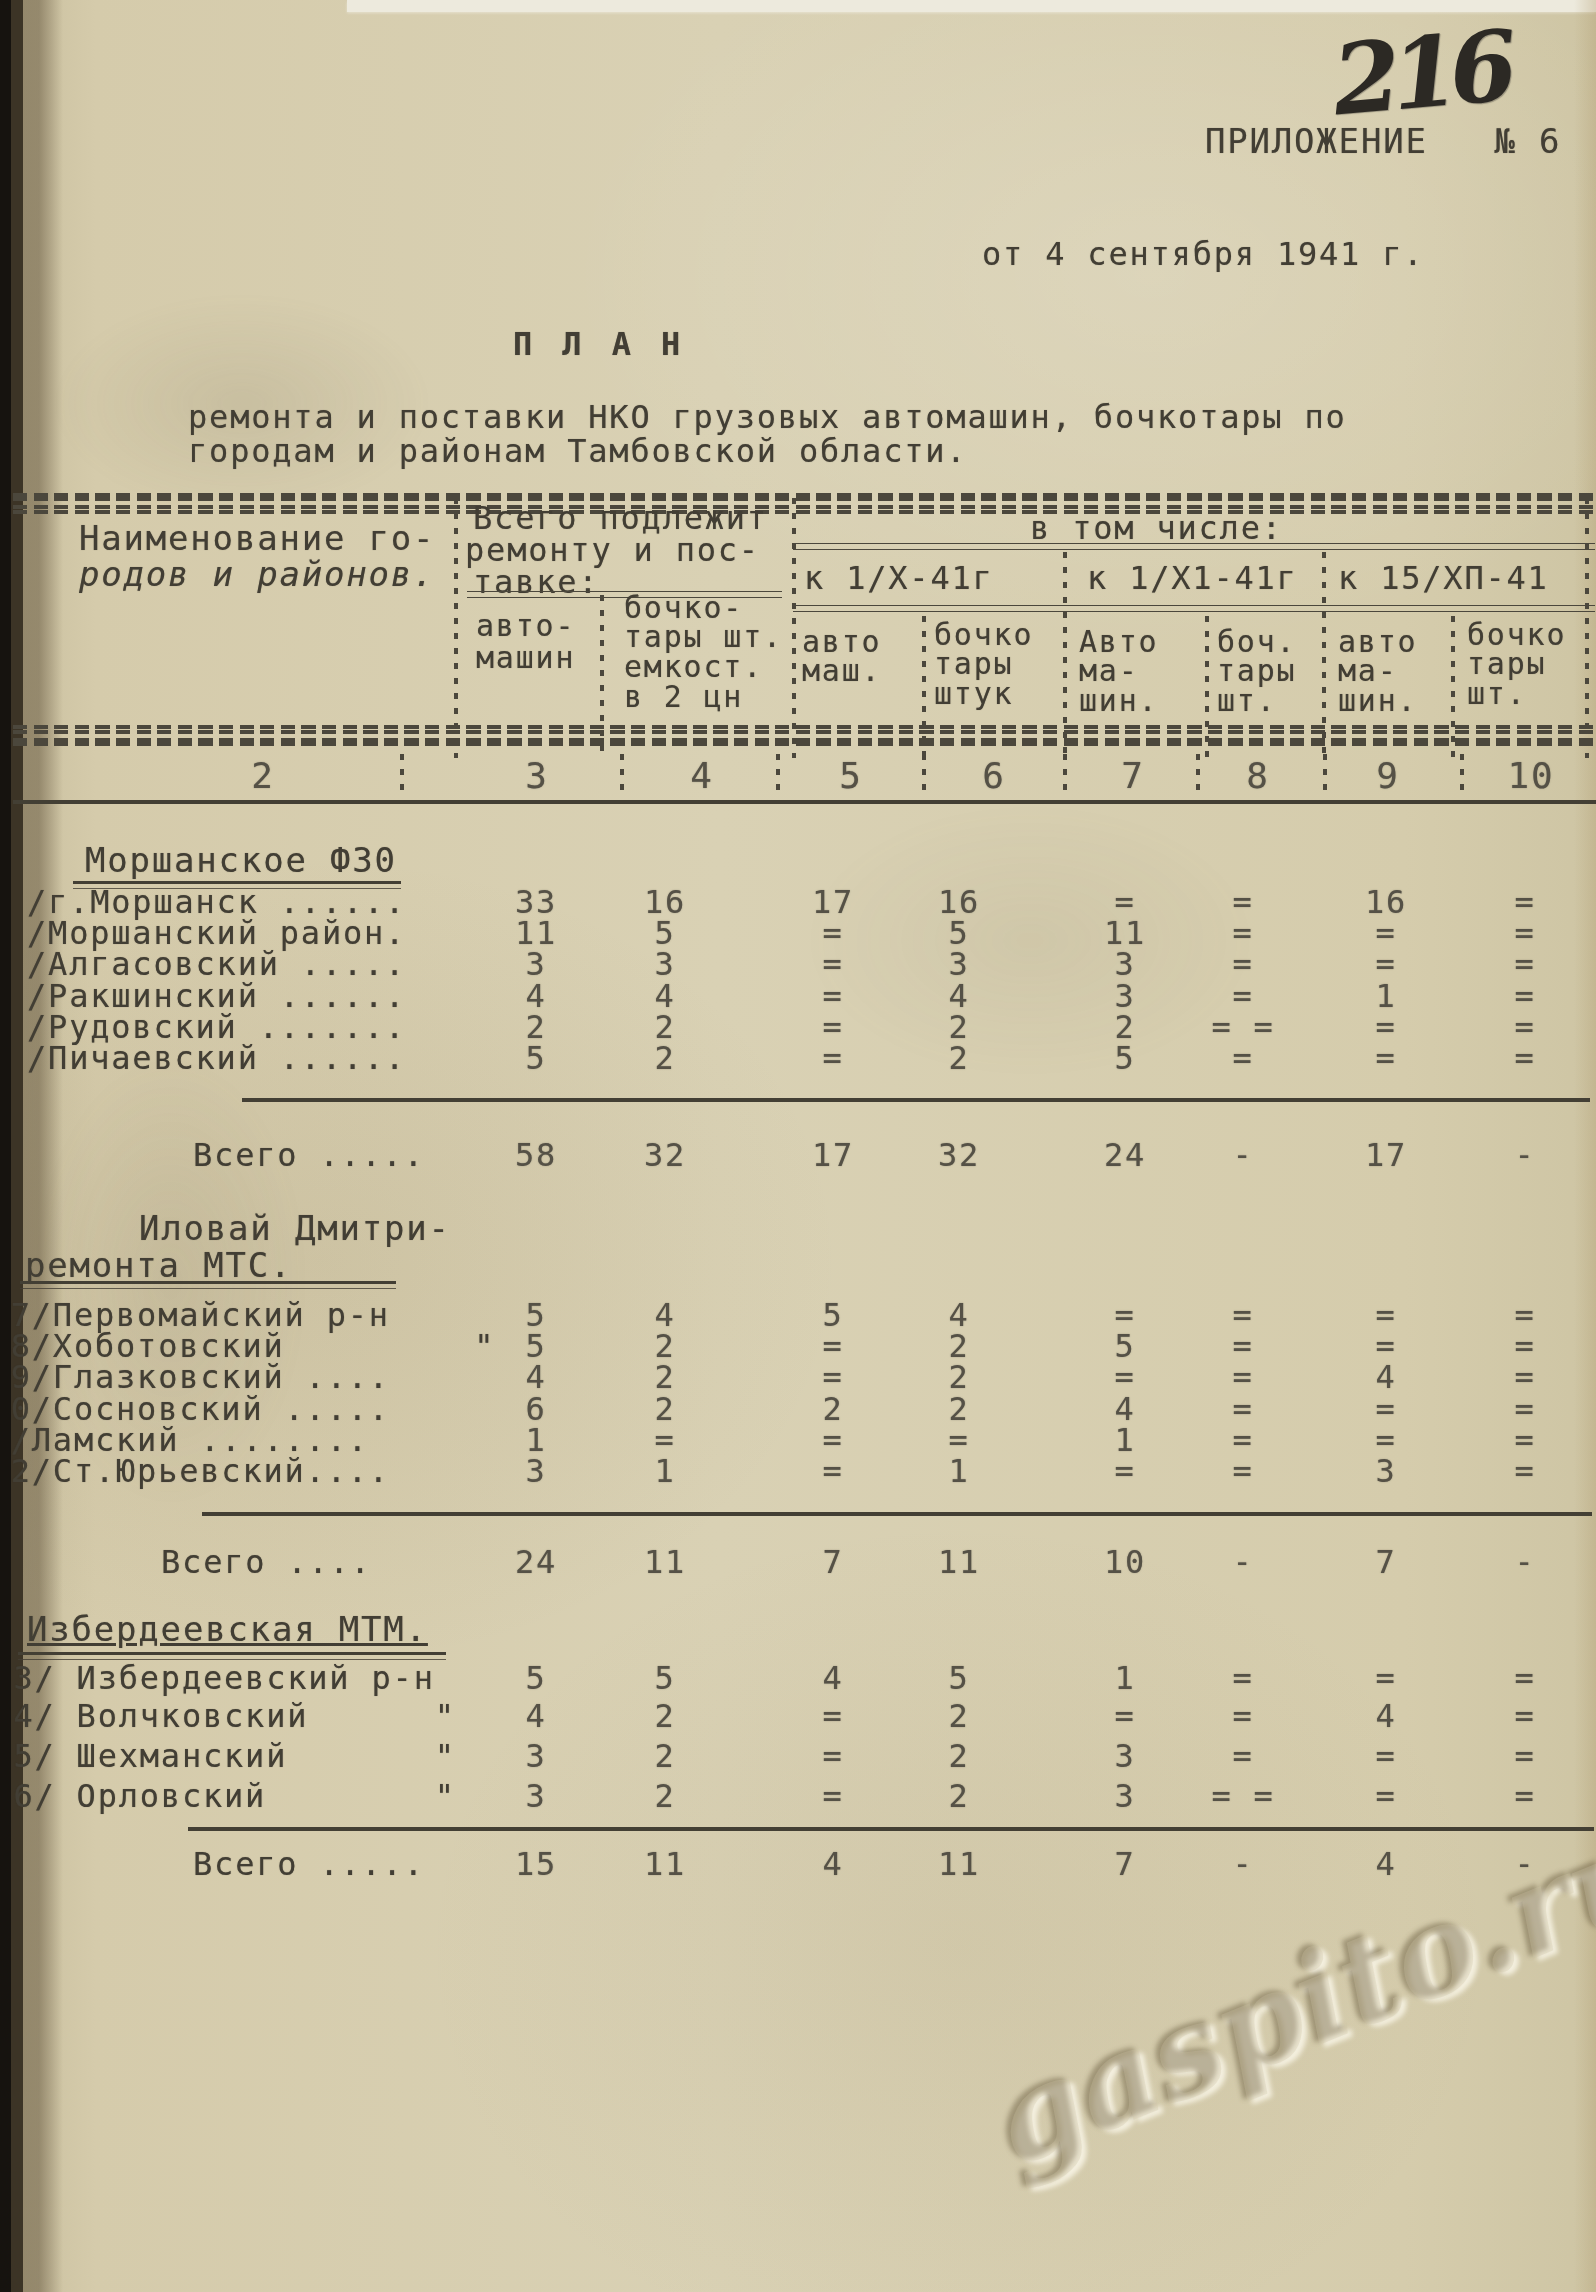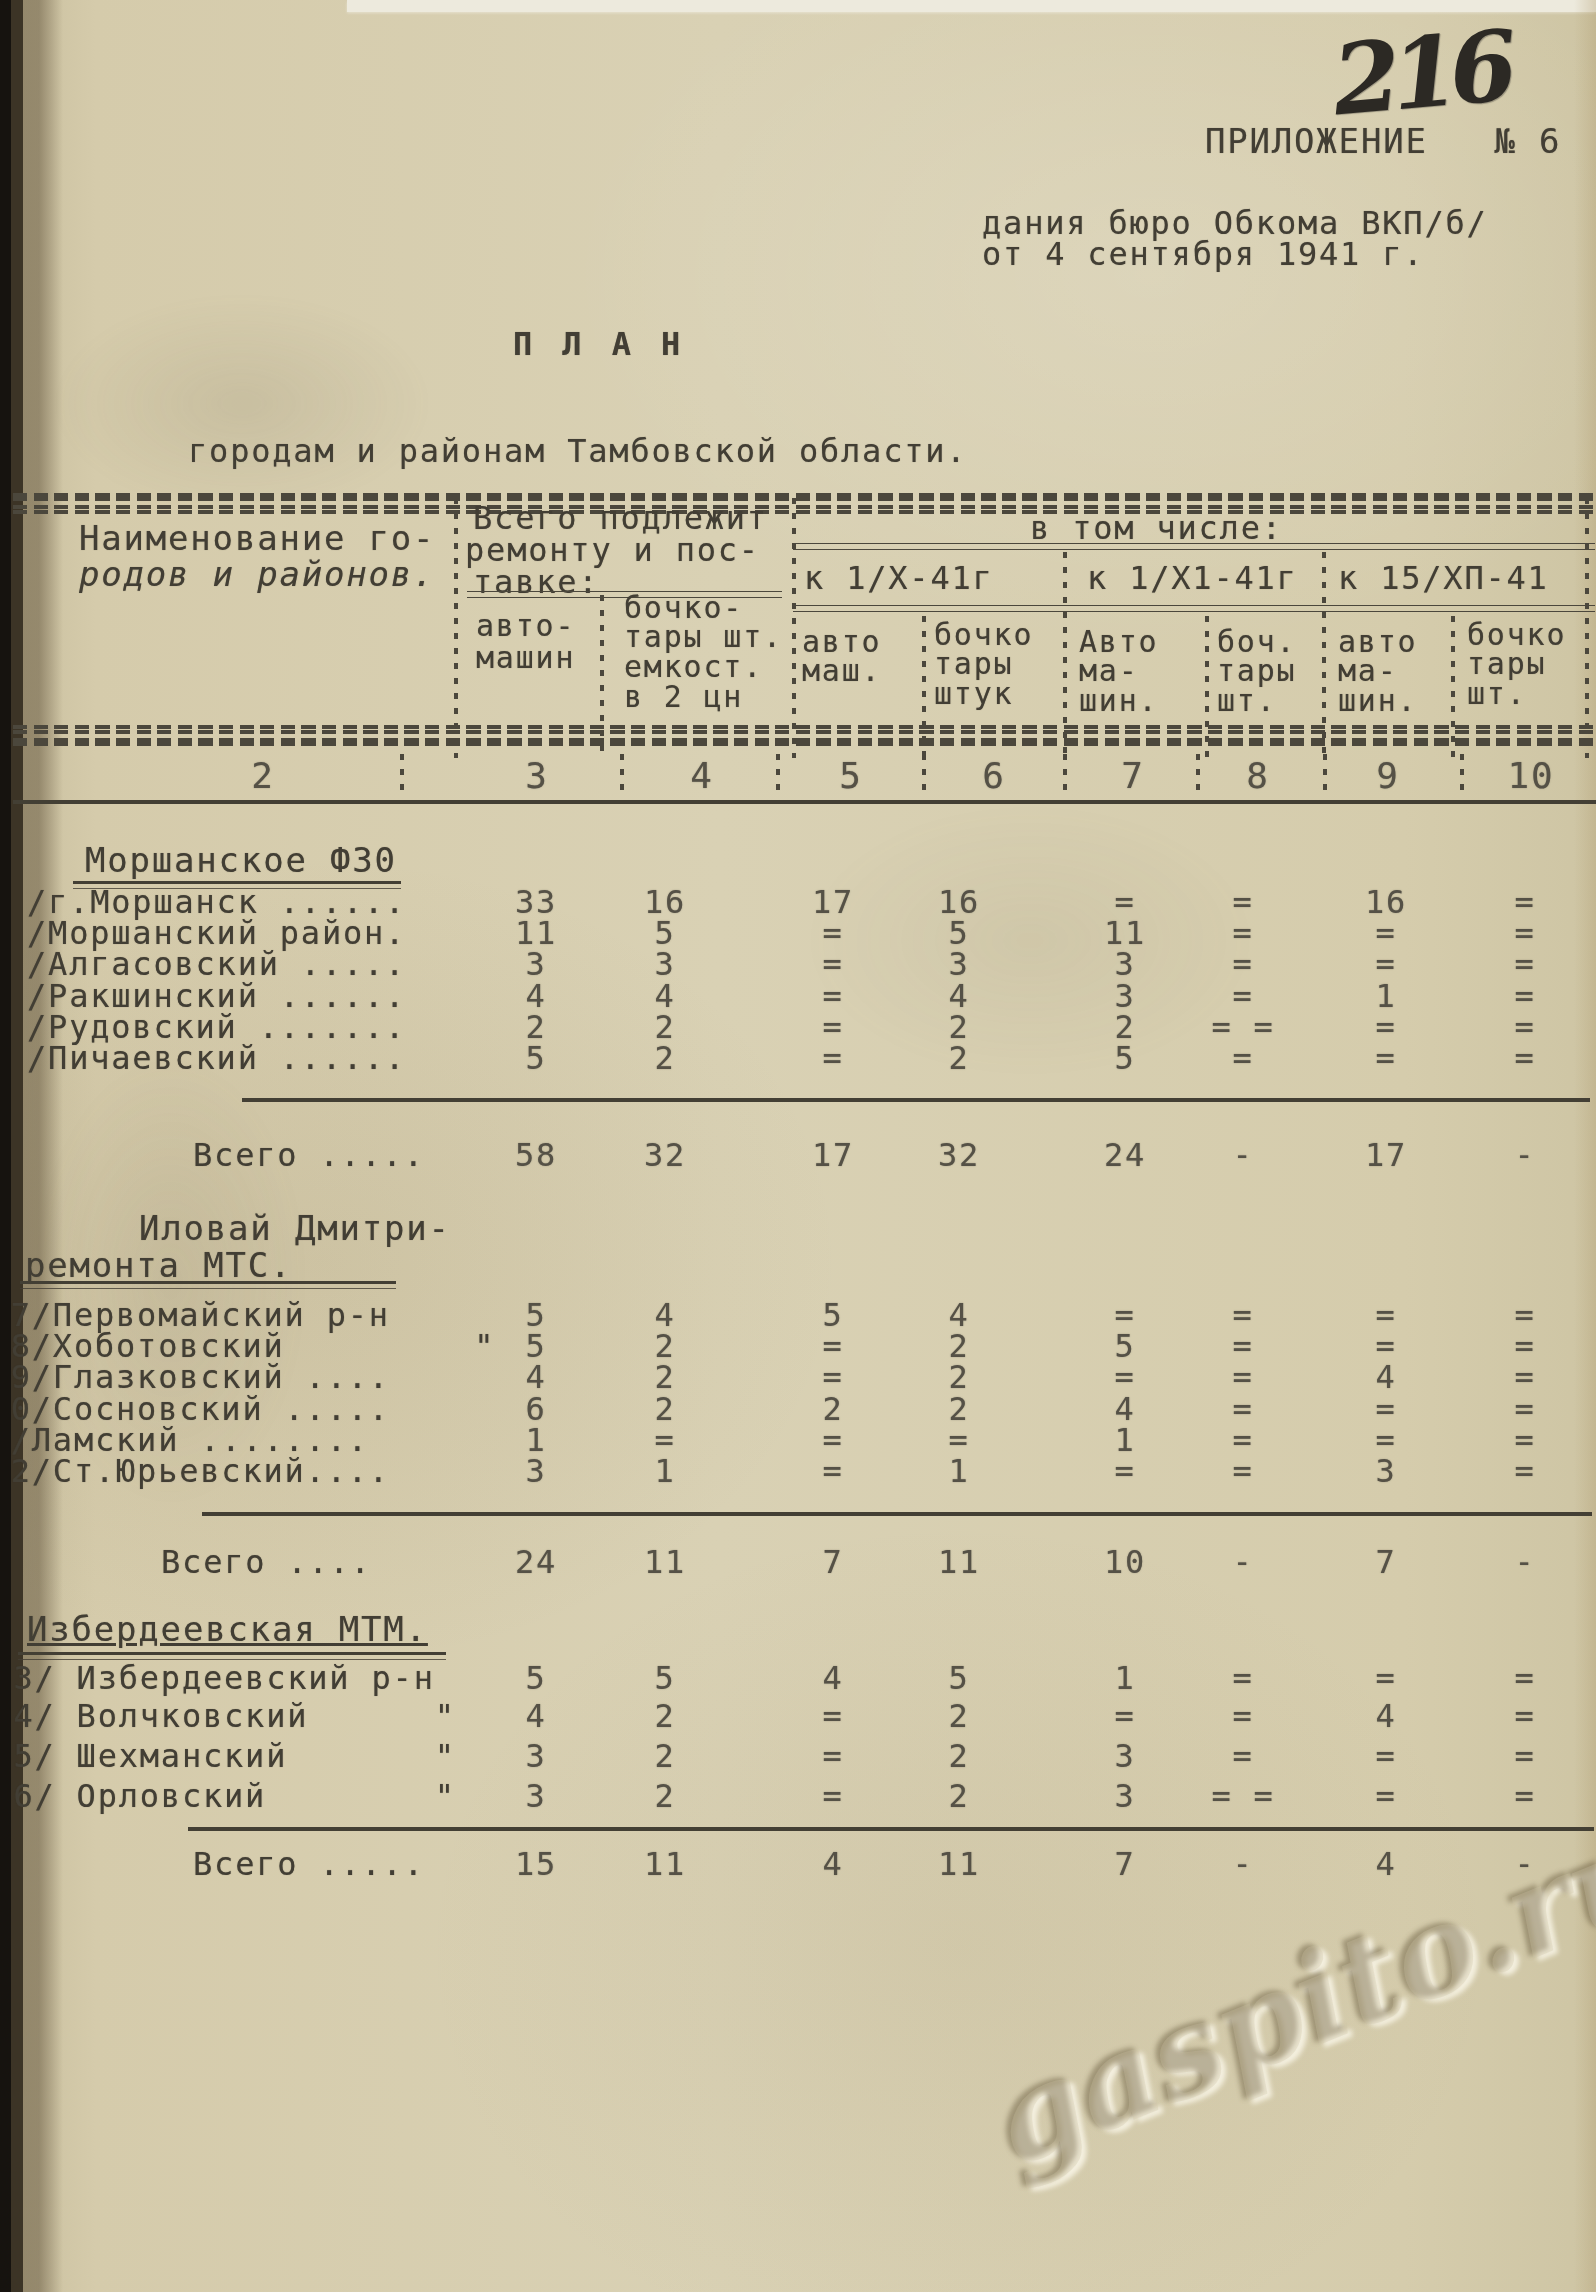--- a/index.html
+++ b/index.html
@@ -50,24 +50,24 @@
   <div class="smudge1"></div>
   <div class="smudge2"></div>
   <div class="smudge3"></div>
   <div class="binding-edge"></div>
   <div class="top-sliver"></div>
   <div class="right-band"></div>
 
   <div class="handwritten">216</div>
 
   <div class="typed fs38" style="left:1205px;top:124px;">ПРИЛОЖЕНИЕ   № 6</div>
-  <div class="typed fs36" style="left:982px;top:207px;">дания бюро Обкома ВКП/б/</div>
   <div class="typed fs36" style="left:982px;top:238px;">от 4 сентября 1941 г.</div>
 
   <div class="typed fs36 bold" style="left:513px;top:328px;letter-spacing:5.4px;">П Л А Н</div>
+  <div class="typed fs36" style="left:188px;top:401px;">ремонта и поставки НКО грузовых автомашин, бочкотары по</div>
   <div class="typed fs36" style="left:188px;top:435px;">городам и районам Тамбовской области.</div>
 
   <div class="dashline" style="top:493px;"></div>
   <div class="dashline" style="top:497px;"></div>
   <div class="dashline" style="top:505px;"></div>
   <div class="dashline" style="top:510px;"></div>
 
   <div class="typed fs38" style="left:79px;top:521px;">Наименование го-</div>
   <div class="typed fs38" style="left:79px;top:557px;font-style:italic;">родов и районов.</div>
 

